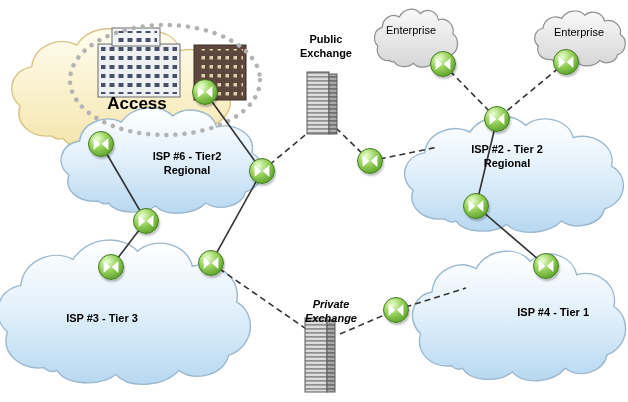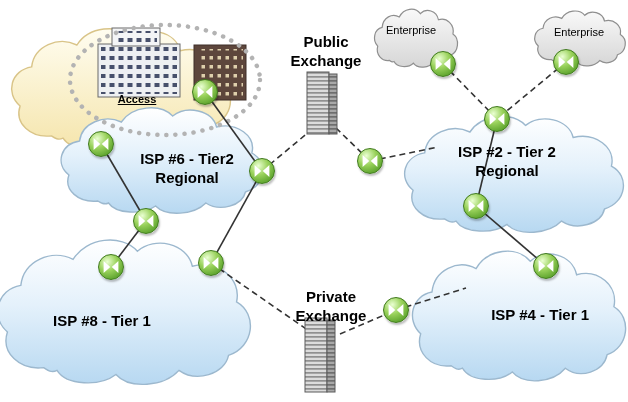--- a/index.html
+++ b/index.html
@@ -20,23 +20,23 @@
   .router{
     position:absolute;width:26px;height:26px;border-radius:50%;box-sizing:border-box;
     background:radial-gradient(circle at 35% 28%, #eaffd2 0%, #9ad25c 40%, #63a832 75%, #4c8c22 100%);
     border:1px solid #3f7a1c;
     box-shadow:1px 2px 2px rgba(0,0,0,0.25);
   }
   .router svg{position:absolute;left:0;top:0;}
 
   .lbl{
     position:absolute;text-align:center;color:#000;line-height:1.25;
-    font-weight:bold;font-size:15px;
+    font-weight:bold;font-size:11px;
   }
-  .lbl.access{font-size:11px;text-decoration:underline;}
+  .lbl.access{font-size:17px;}
   .lbl.enterprise{font-weight:normal;font-size:11px;}
 </style>
 </head>
 <body>
 
 <div id="canvas">
 
   <svg id="bg-layer" class="layer" width="628" height="402" viewBox="0 0 628 402">
     <defs>
       <path id="cloudShape" vector-effect="non-scaling-stroke" d="M 40 99 C 22 101 8 88 13 73 C 0 62 5 42 23 39 C 25 21 46 12 62 20 C 72 4 98 1 110 14 C 123 3 147 8 151 25 C 170 20 188 34 184 51 C 200 60 197 84 178 90 C 175 104 154 110 141 101 C 130 113 104 115 94 104 C 82 113 57 112 50 101 C 46 103 43 101 40 99 Z"></path>
@@ -215,22 +215,22 @@
     <div class="lbl" style="left:117px;top:150px;width:140px;">
       <div>ISP #6 - Tier2</div>
       <div>Regional</div>
     </div>
 
     <div class="lbl" style="left:437px;top:143px;width:140px;">
       <div>ISP #2 - Tier 2</div>
       <div>Regional</div>
     </div>
 
-    <div class="lbl" style="left:32px;top:312px;width:140px;">ISP #8 - Tier 1</div>
-
-    <div class="lbl" style="left:291px;top:288px;width:80px;">
+    <div class="lbl" style="left:32px;top:312px;width:140px;">ISP #3 - Tier 3</div>
+
+    <div class="lbl" style="left:291px;top:298px;width:80px;font-style:italic;">
       <div>Private</div>
       <div>Exchange</div>
     </div>
 
     <div class="lbl" style="left:449px;top:306px;width:140px;text-align:right;">ISP #4 - Tier 1</div>
   </div>
 </div>
 
 </body></html>

